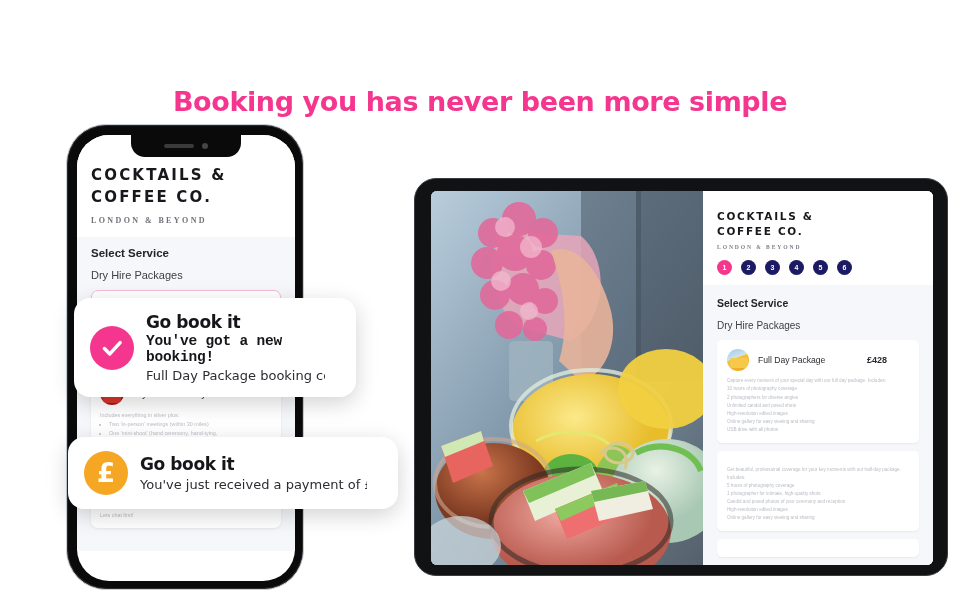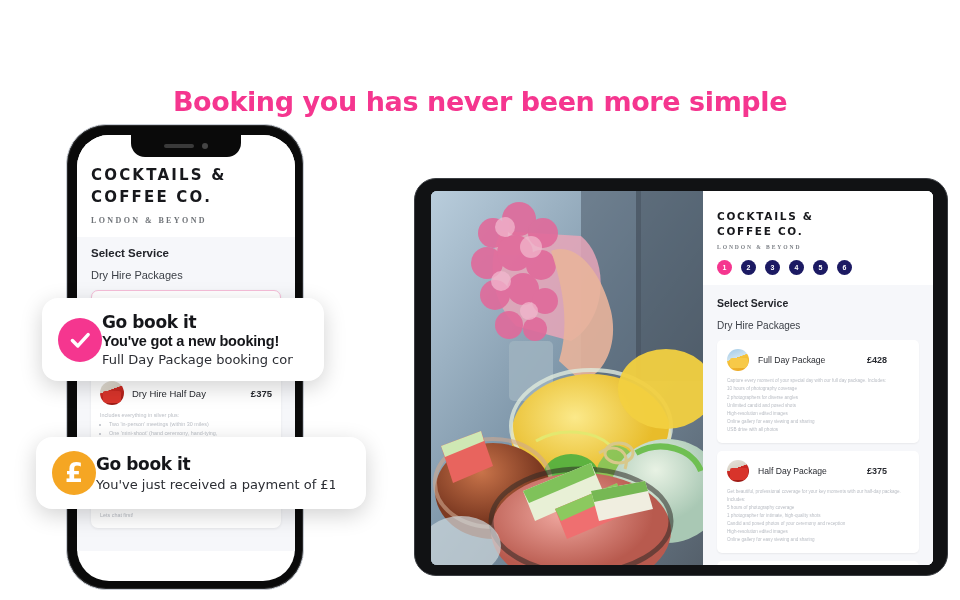--- a/index.html
+++ b/index.html
@@ -127,37 +127,38 @@
   .t-label { font-size:8.6px; color:#2a2c32; flex:1; }
   .t-price { font-size:9px; color:#2a2c32; font-weight:600; margin-right:22px; }
   .t-desc { margin-top:6px; font-size:4.6px; line-height:1.75; color:#b9bdc4; }
 
   
   .notif {
     position: absolute;
     background: #fff;
     border-radius: 16px;
     box-shadow: 0 6px 22px rgba(0,0,0,0.18);
-    display: flex; align-items: center; 
+    display: flex; align-items: center; gap: 12px;
     padding: 14px 31px 14px 16px;
     z-index: 30;
+    margin-left: 32px;
   }
   .notif-1 { left: 42px; top: 298px; width: 282px; }
   .notif-2 { left: 36px; top: 437px; width: 330px; }
   .notif-icon {
     width: 44px; height: 44px; border-radius: 50%; flex: none;
     display: flex; align-items: center; justify-content: center;
     color: #fff;
   }
   .icon-pink { background: #F5368F; }
   .icon-orange { background: #F5A623; }
   .pound { font-size: 26px; font-weight: 700; font-family: "DejaVu Sans", sans-serif; line-height:1; }
   .notif-body { overflow: hidden; }
   .notif-kicker { font-size: 17px; font-weight: 800; color: #15161a; letter-spacing:-0.4px; font-family:"DejaVu Sans", sans-serif; }
-  .notif-title { font-size: 14.5px; font-weight: 700; color: #15161a; margin-top: 1px; letter-spacing:-0.2px; font-family:Liberation Sans, sans-serif; }
+  .notif-title { font-size: 14.5px; font-weight: 700; color: #15161a; margin-top: 1px; letter-spacing:-0.2px; font-family:Liberation Mono, monospace; }
   .notif-text { font-size: 13px; color: #2b2d33; margin-top: 3px; white-space: nowrap; font-family:"DejaVu Sans", sans-serif; }
 </style>
 </head>
 <body>
 
 <div class="stage">
 
   <div class="headline">Booking you has never been more simple</div>
 
   <div class="phone">
@@ -327,25 +328,20 @@
             <div class="t-desc" style="white-space:pre-line">Capture every moment of your special day with our full day package. Includes:
 10 hours of photography coverage
 2 photographers for diverse angles
 Unlimited candid and posed shots
 High-resolution edited images
 Online gallery for easy viewing and sharing
 USB drive with all photos</div>
           </div>
 
           <div class="t-card">
-            <div class="t-head">
-              <div class="t-thumb tb-red"></div>
-              <div class="t-label">Half Day Package</div>
-              <div class="t-price">£375</div>
-            </div>
             <div class="t-desc" style="white-space:pre-line">Get beautiful, professional coverage for your key moments with our half-day package. Includes:
 5 hours of photography coverage
 1 photographer for intimate, high-quality shots
 Candid and posed photos of your ceremony and reception
 High-resolution edited images
 Online gallery for easy viewing and sharing</div>
           </div>
 
           <div class="t-card">
             

